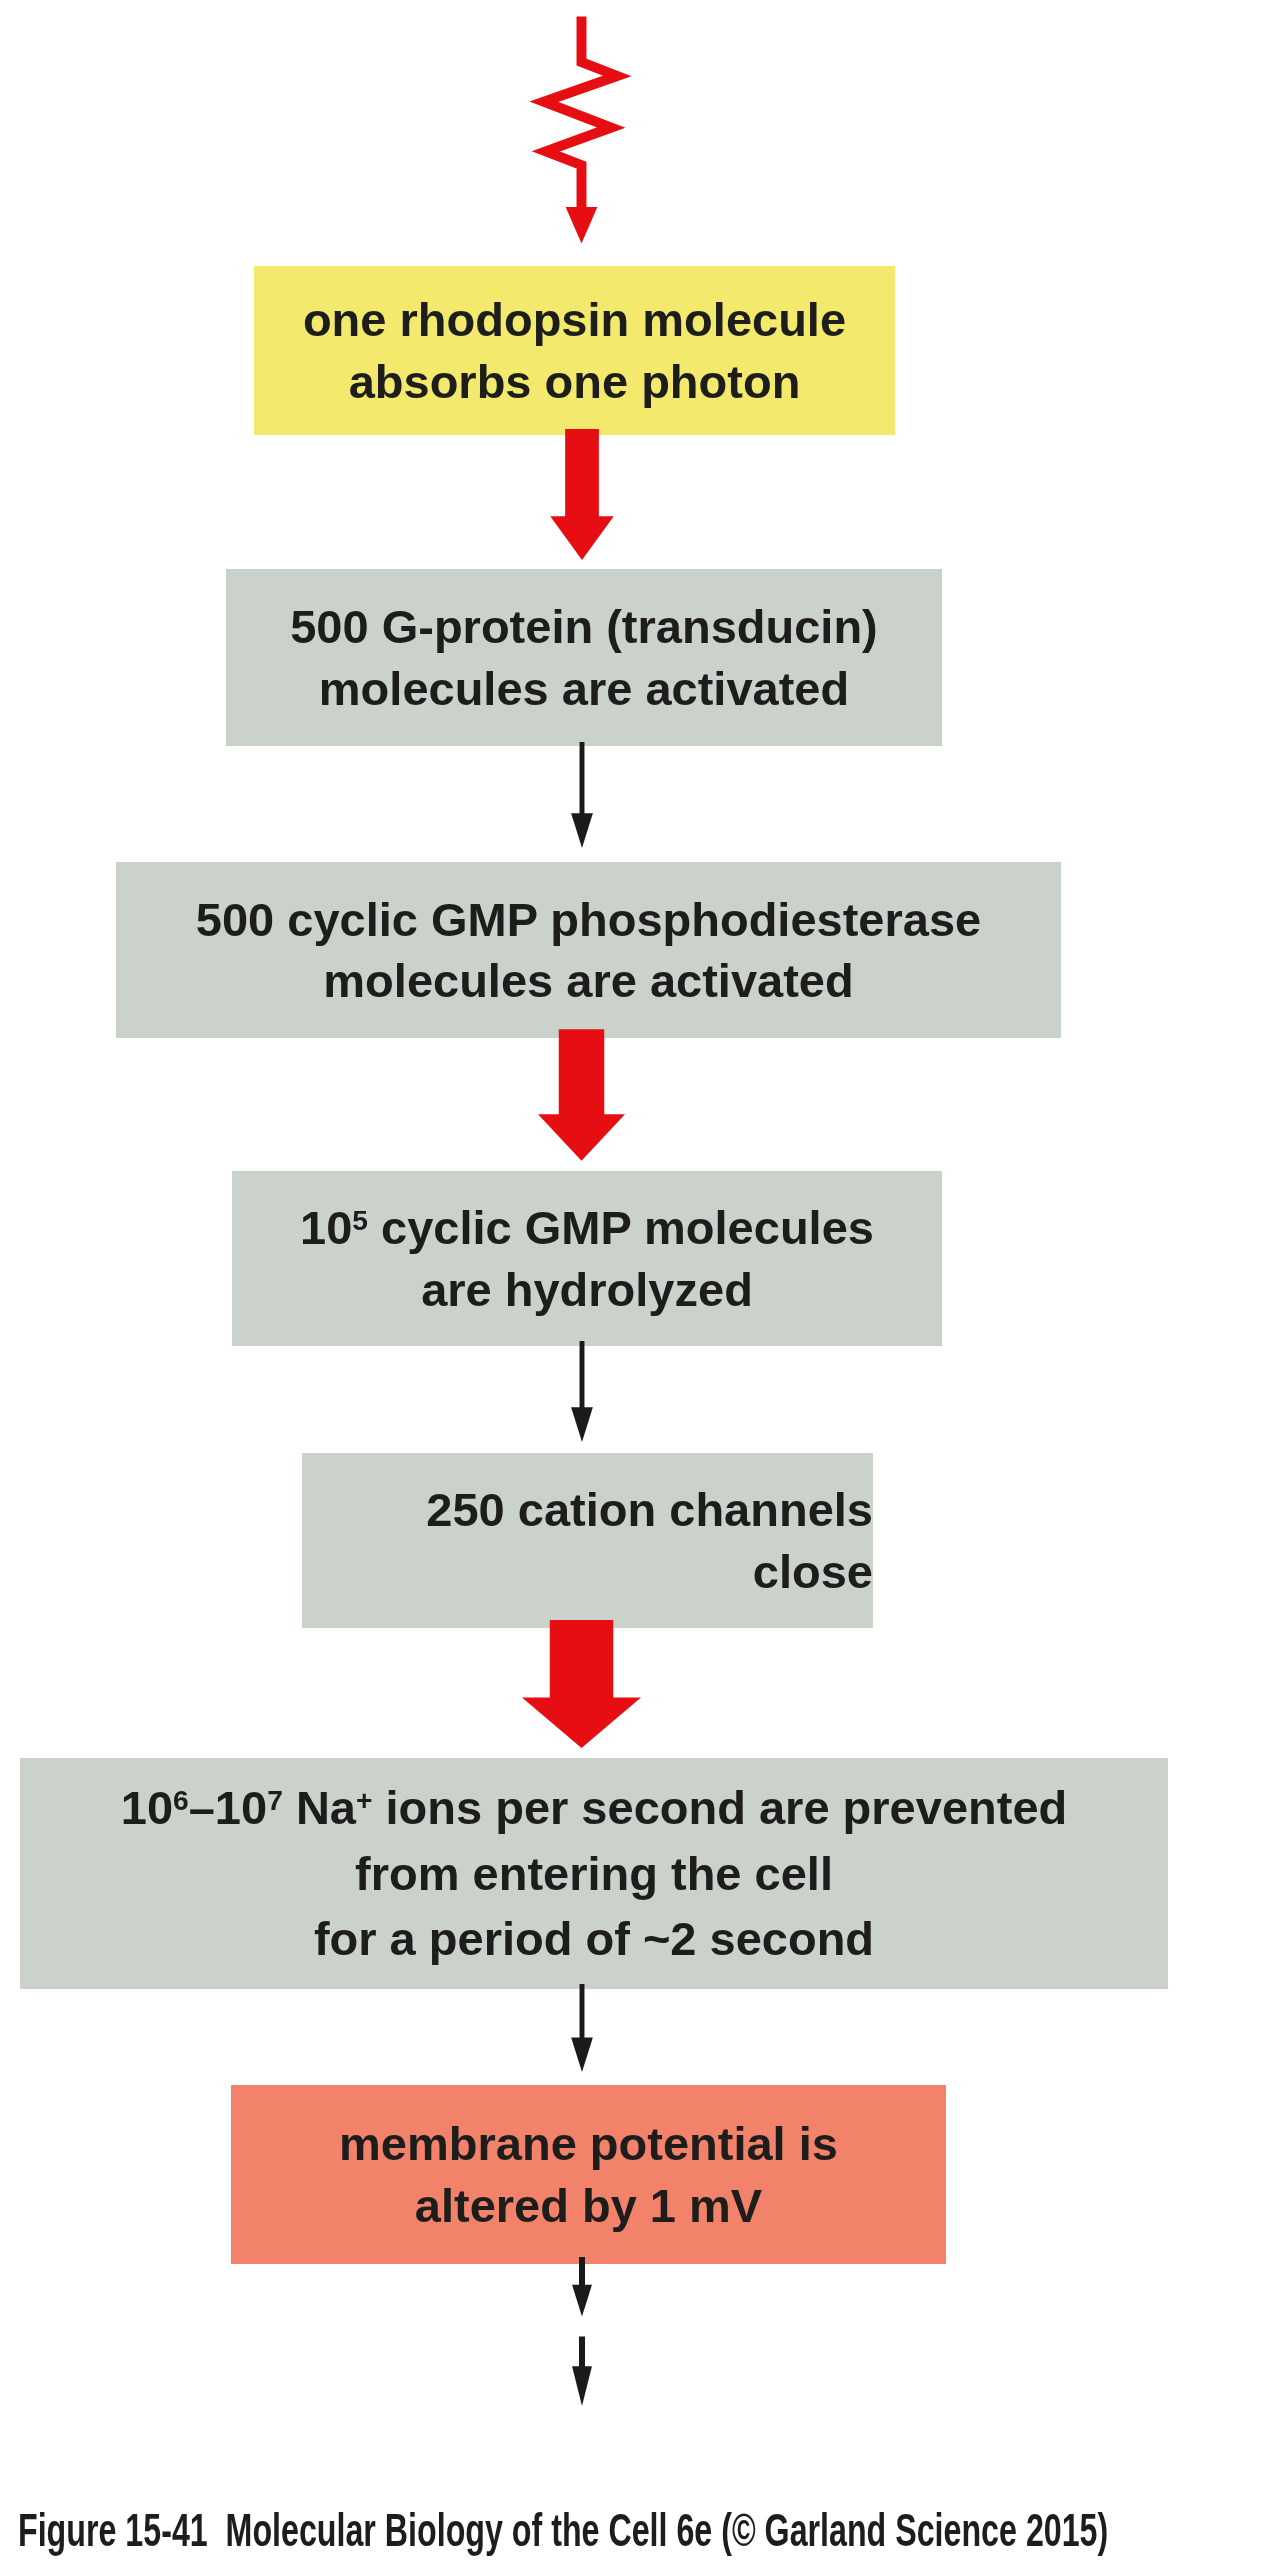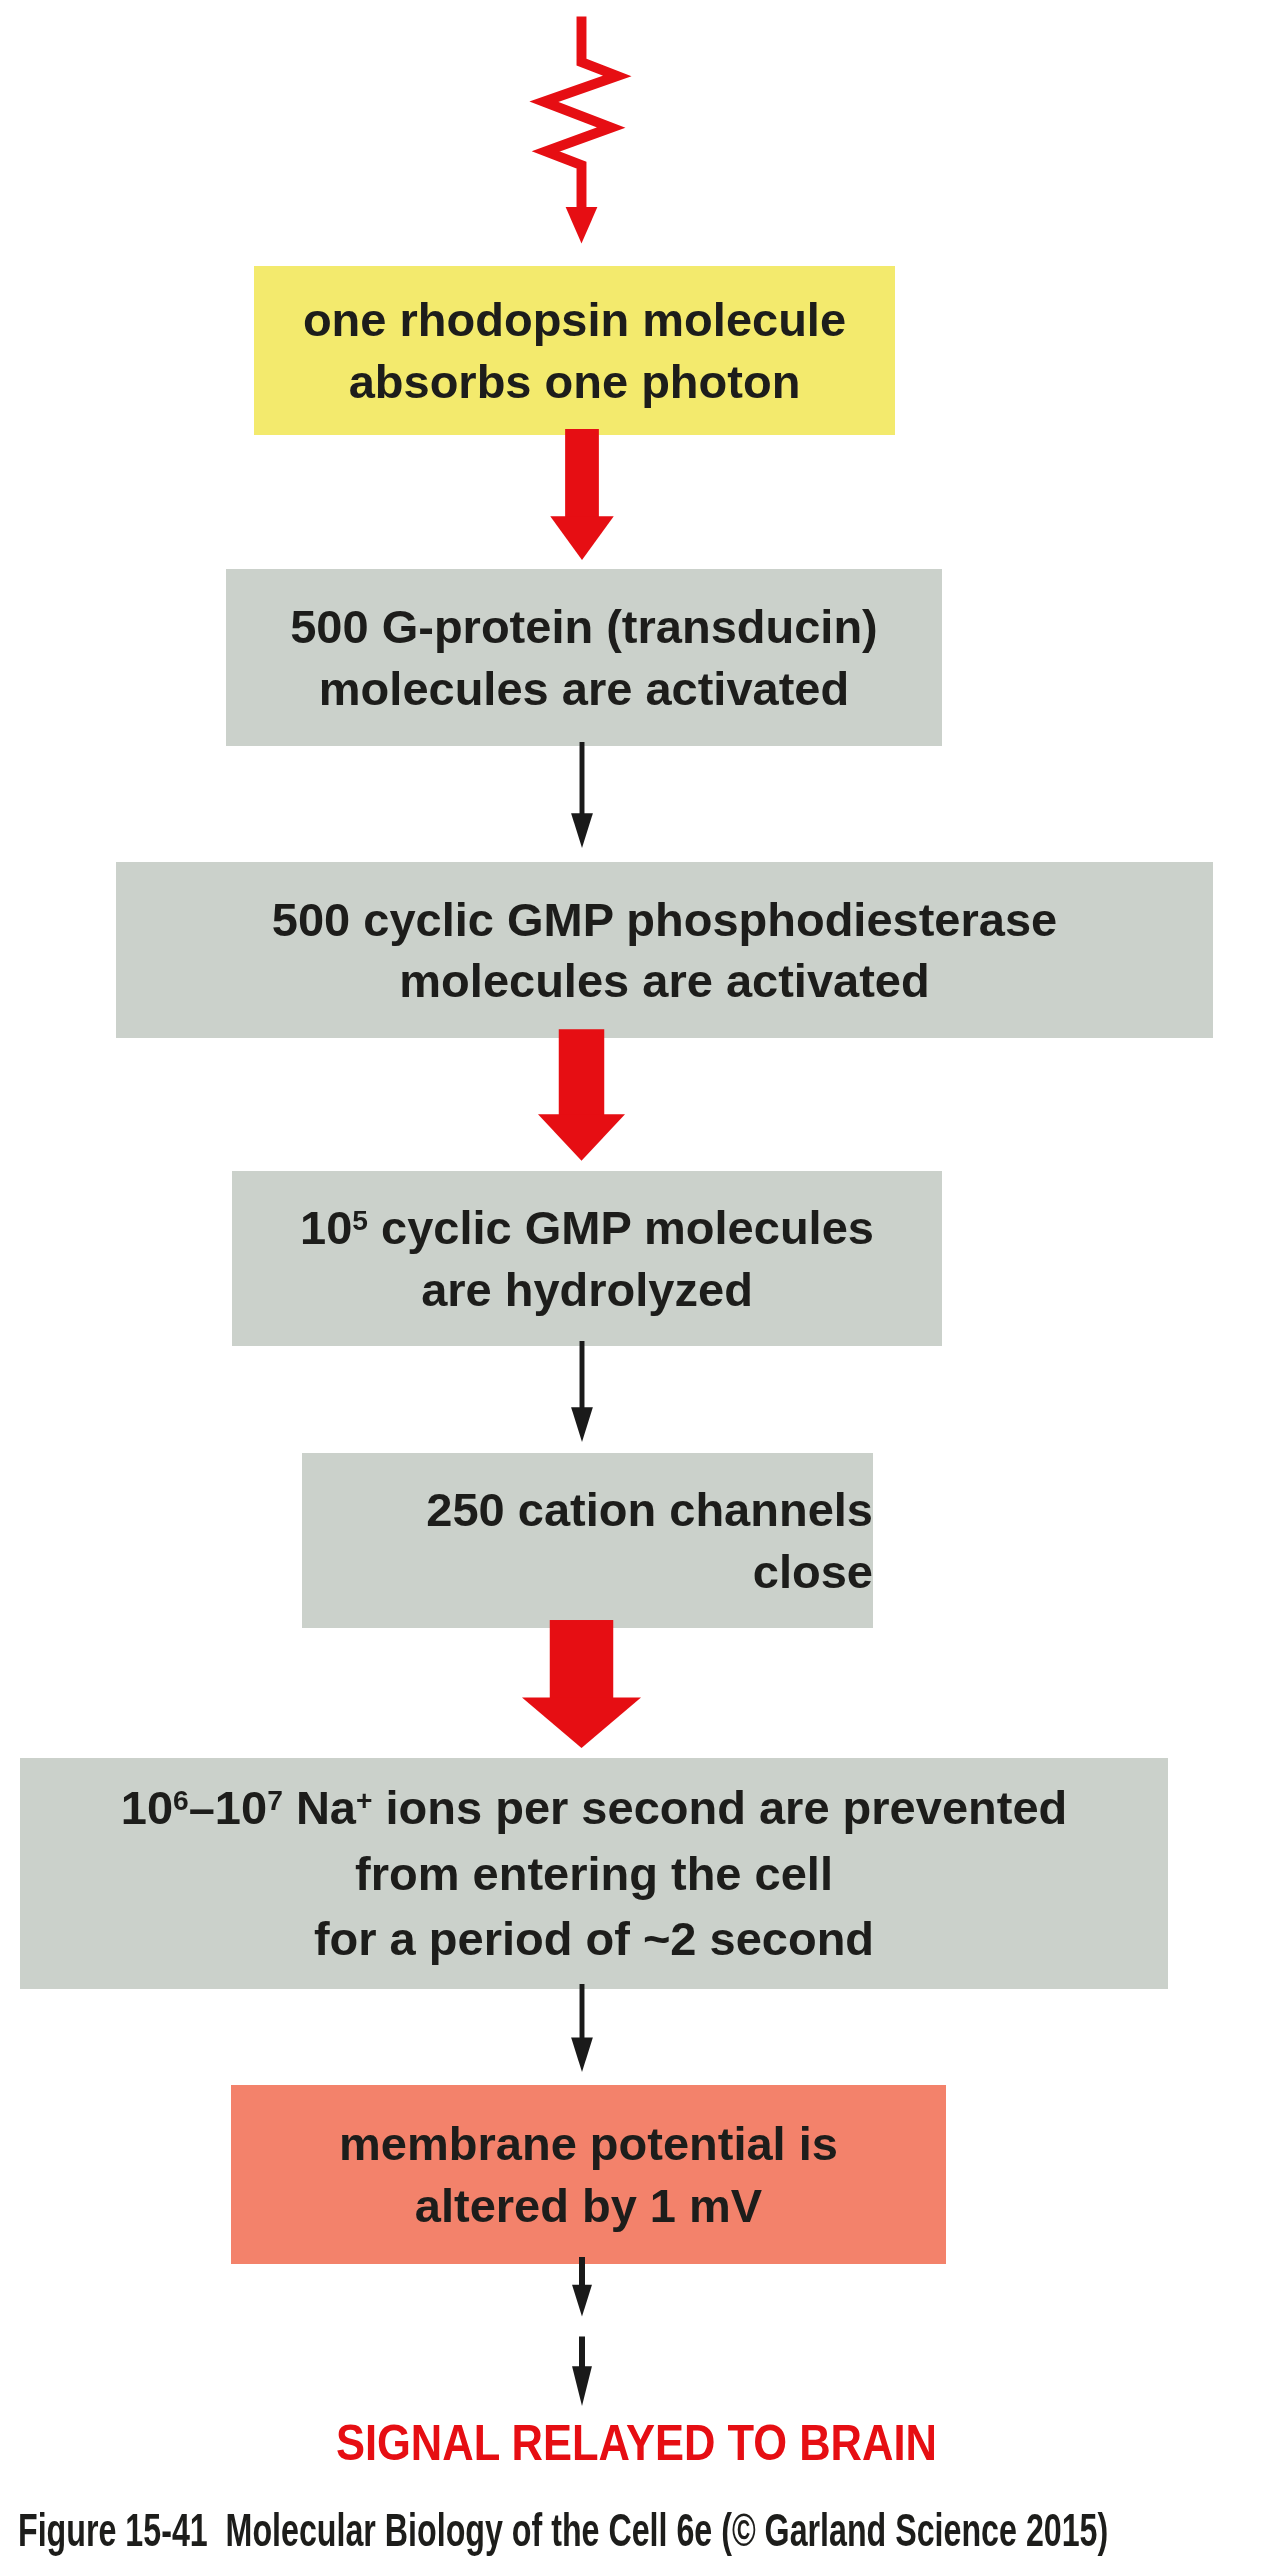--- a/index.html
+++ b/index.html
@@ -37,21 +37,21 @@
   .signal-label .squeeze{display:inline-block;transform:scaleX(0.87);transform-origin:center;white-space:pre;}
   .caption{
     position:absolute;left:18px;top:2503px;
     font-weight:bold;font-size:46px;color:var(--text-black);
     white-space:pre;transform:scaleX(0.70);transform-origin:left center;
   }
 
   
   .box-rhodopsin {left:254px; top:257px;  width:641px;  height:169px;}
   .box-gprotein  {left:226px; top:560px;  width:716px;  height:177px;}
-  .box-pde       {left:116px; top:853px;  width:1097px;  height:176px;}
+  .box-pde       {left:116px; top:853px;  width:945px;  height:176px;}
   .box-cgmp      {left:232px; top:1162px; width:710px;  height:175px;}
   .box-cation    {left:302px; top:1444px; width:571px;  height:175px;align-items:flex-end;}
   .box-na        {left:20px;  top:1749px; width:1148px; height:231px; line-height:1.4;}
   .box-membrane  {left:231px; top:2076px; width:715px;  height:179px;}
 </style>
 </head>
 <body>
 
 <div class="stage">
 
@@ -126,20 +126,17 @@
     <div>altered by 1 mV</div>
   </div>
 
   <svg class="arrow" style="left:568px;top:2257px;" width="28" height="154" viewBox="0 0 28 155">
     <line class="blk-stroke" stroke-width="6" x1="14" y1="0" x2="14" y2="32"></line>
     <polygon class="blk-fill" points="4,28 24,28 14,60"></polygon>
     <line class="blk-stroke" stroke-width="6" x1="14" y1="80" x2="14" y2="114"></line>
     <polygon class="blk-fill" points="4,110 24,110 14,150"></polygon>
   </svg>
 
-  <div class="signal-label">
-    <span class="squeeze">SIGNAL RELAYED TO BRAIN</span>
-  </div>
 
   <div class="caption">Figure 15-41  Molecular Biology of the Cell 6e (© Garland Science 2015)</div>
 
 </div>
 
 
 </body></html>

